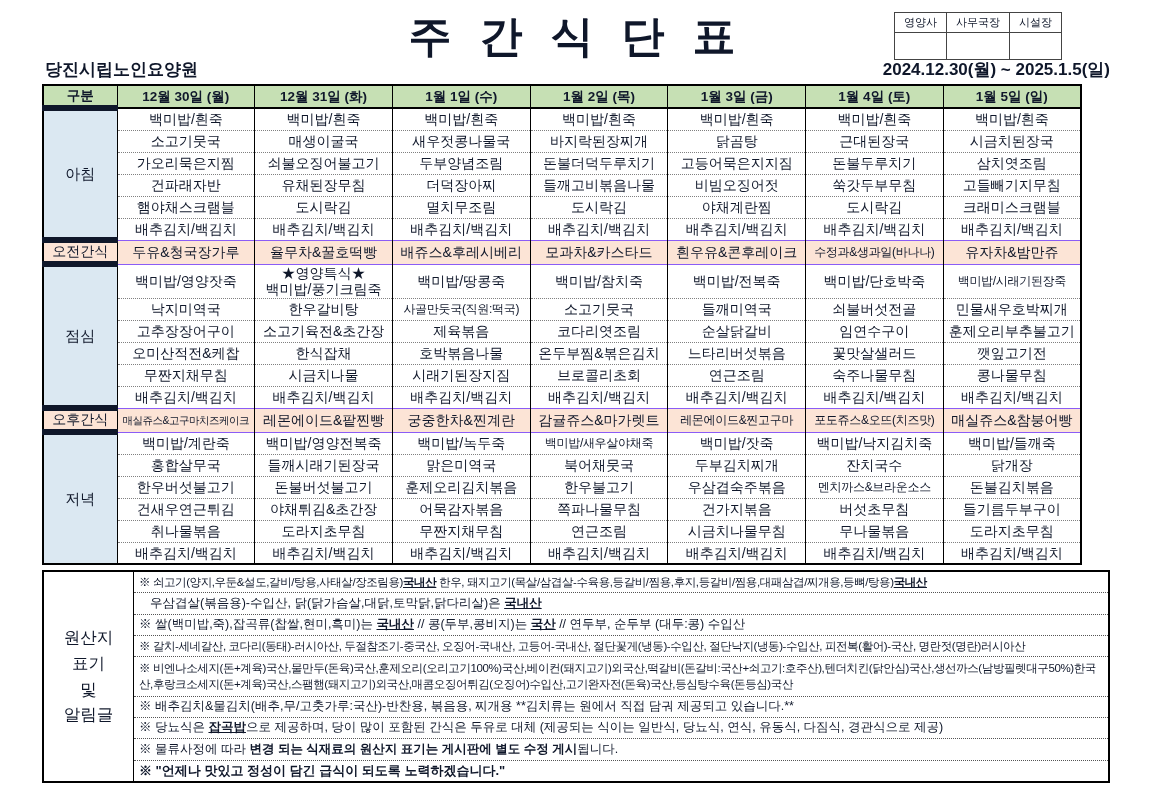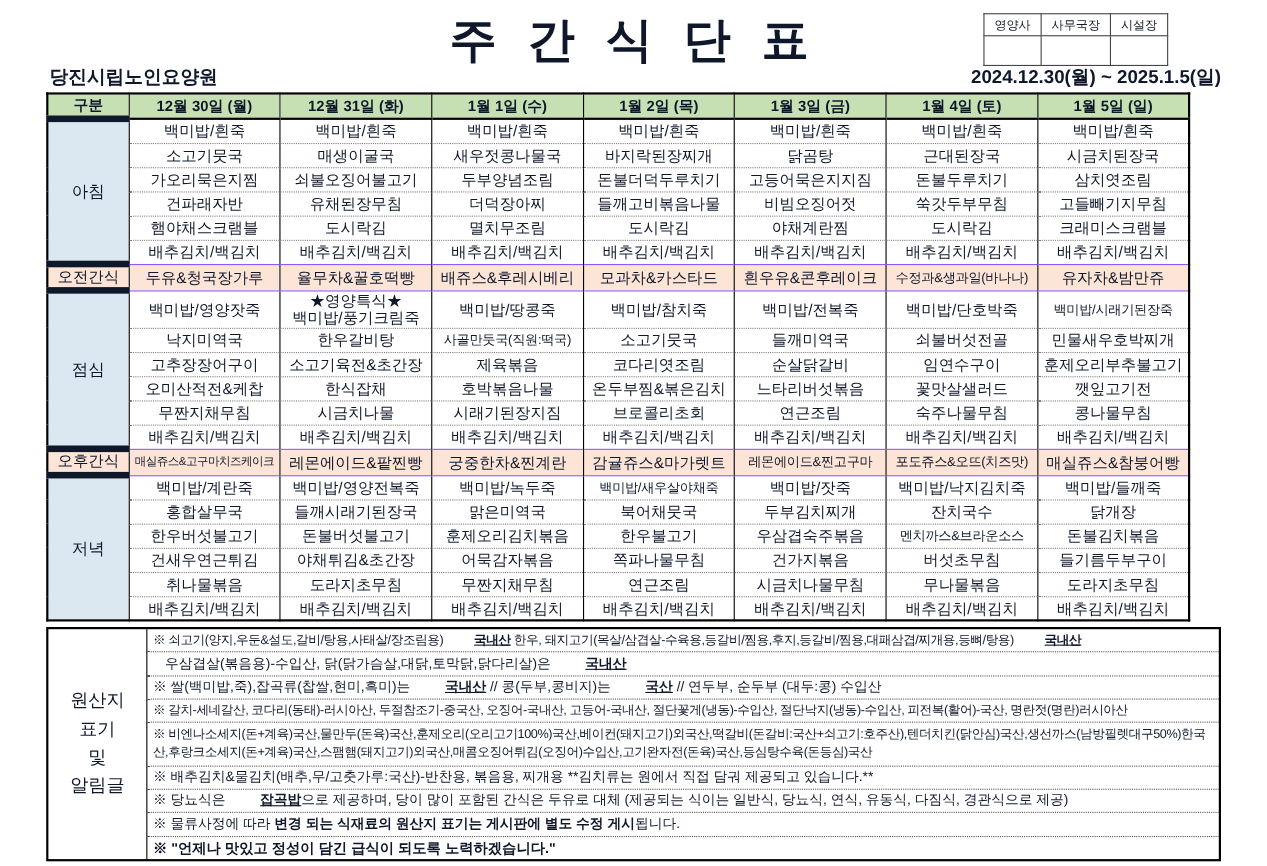--- a/index.html
+++ b/index.html
@@ -58,21 +58,21 @@
   .note-row {
     flex:1; border-bottom:1px dotted #555; padding:1px 5px; font-size:12.5px;
     line-height:1.4; display:flex; align-items:center; overflow:hidden;
   }
   .note-row:last-child { border-bottom:none; }
   .note-row.indent { padding-left:16px; }
   .note-row.tight { font-size:11.5px; letter-spacing:-0.4px; }
   .note-row.tall { flex:2; font-size:11.5px; letter-spacing:-0.4px; }
   .note-row.closing { font-size:13px; }
   .note-row .b { font-weight:bold; }
-  .note-row .u { text-decoration:underline;padding-left:28px; }
+  .note-row .u { text-decoration:underline; }
 </style>
 </head>
 <body>
 
 <div class="page">
 
   <div class="title">주 간 식 단 표</div>
 
   <table class="approval">
     <tbody>

